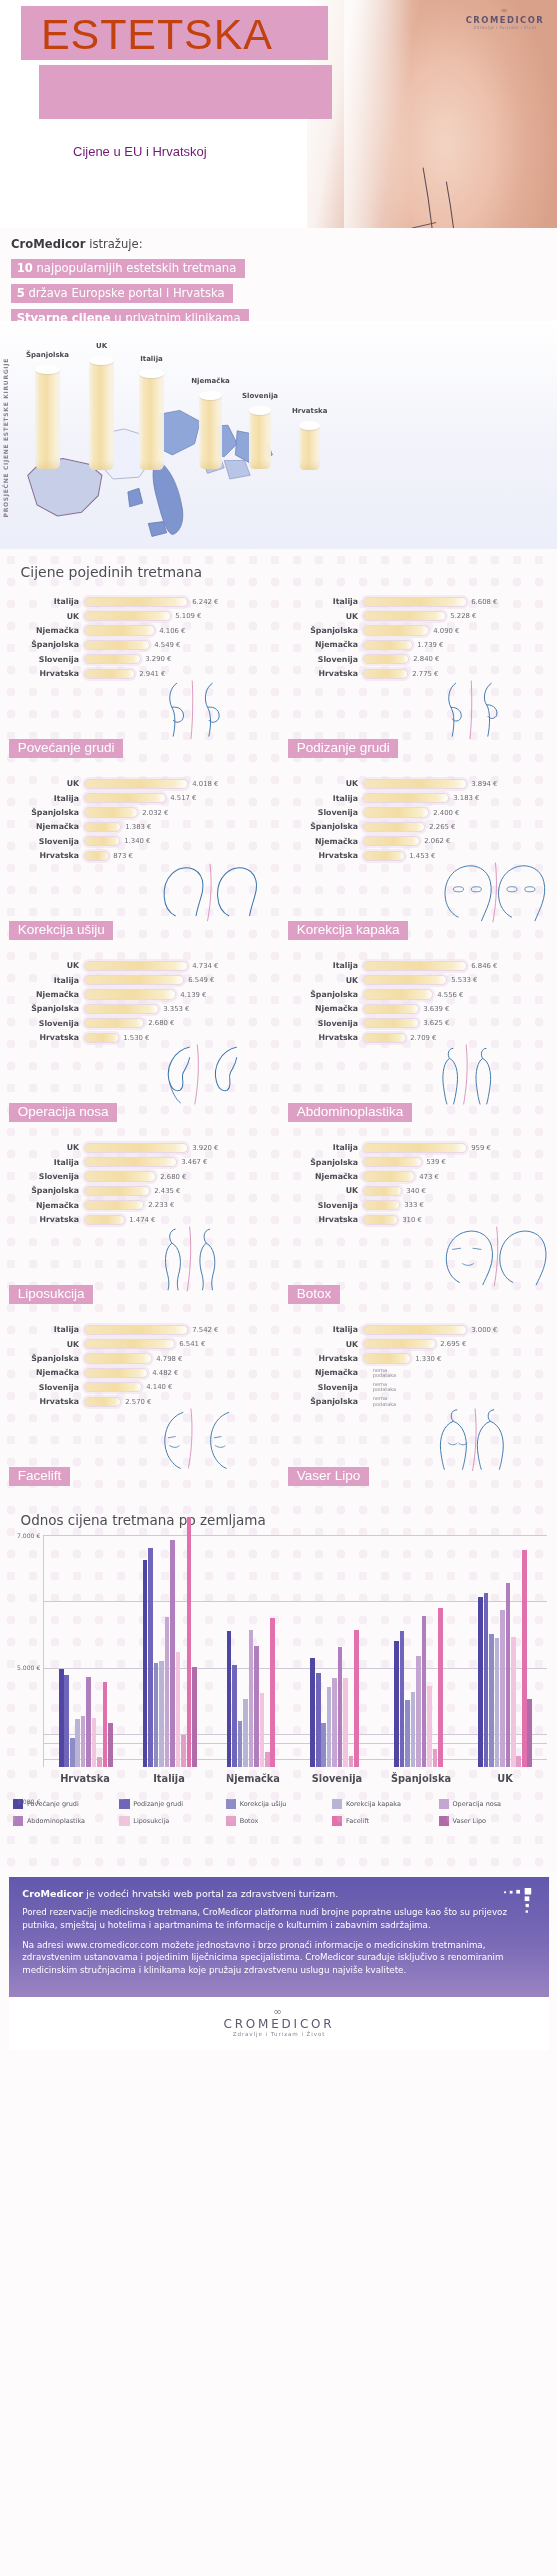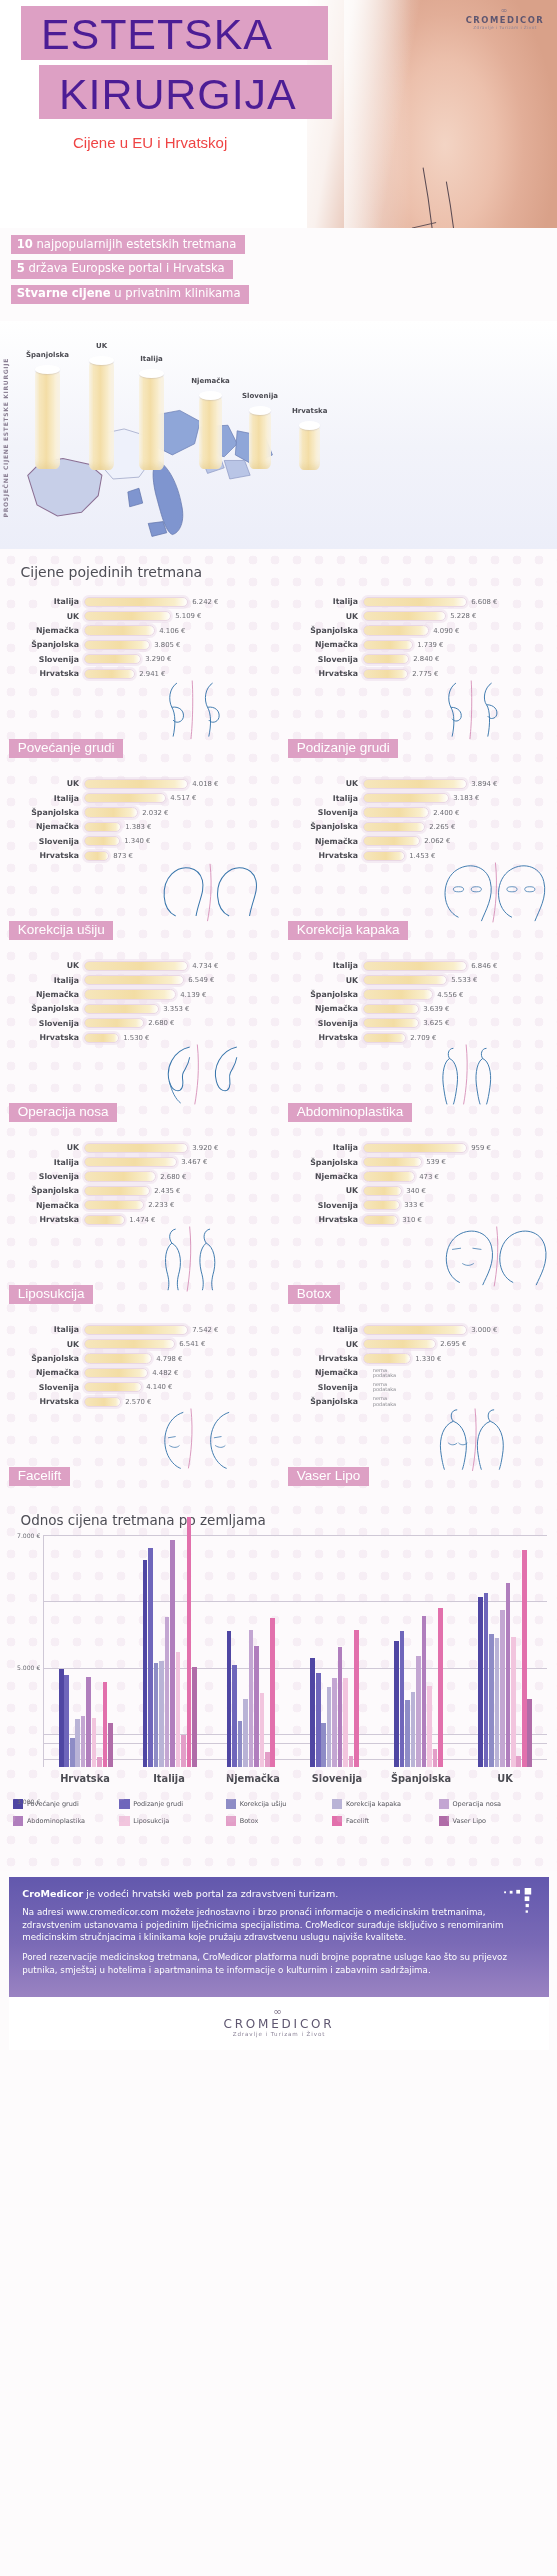--- a/index.html
+++ b/index.html
@@ -28,29 +28,29 @@
   .photo .marks{position:absolute;left:88px;top:163px;width:112px;height:307px;}
   .title-band1 {
     position:absolute; left:20.5px; top:5.6px; width:307px; height:54px;
     background:#dda0c4;
   }
   .title-band2 {
     position:absolute; left:39px; top:65px; width:293px; height:54px;
     background:#dda0c4;
   }
   .title-txt1, .title-txt2 {
-    position:absolute; color:#4c1d95; font-weight:300;
+    position:absolute; color:#c2410c; font-weight:300;
     font-family:"Liberation Sans", sans-serif;
     letter-spacing:0.9px; line-height:1;
   }
   .title-txt1 { left:41px; top:13px; font-size:43px; }
   .title-txt2 { left:59px; top:73px; font-size:43px; }
   .subtitle {
-    position:absolute; left:73px; top:134px;
-    font-size:15px; color:#ef4444; font-weight:300;
+    position:absolute; left:73px; top:144px;
+    font-size:13px; color:#701a75; font-weight:300;
     font-family:"Liberation Sans", sans-serif;
   }
   .logo-top { position:absolute; right:11px; top:4.6px; text-align:center; width:84px; }
   .logo-top .lg-mark { font-size:8.4px; letter-spacing:1.9px; color:#7a6f86; }
   .logo-top .lg-name { font-size:8.4px; letter-spacing:1.5px; color:#5e5670; font-weight:bold; }
   .logo-top .lg-sub { font-size:4.3px; letter-spacing:0.4px; color:#8d8599; }
 
   
   .intro { position:relative; padding:5.6px 0 0 7.4px; height:93px; }
   .intro-lead { font-size:11.6px; color:#4a4a50; margin:3.7px 0 6.5px 3.7px; }
@@ -162,30 +162,32 @@
       <svg class="marks" viewBox="0 0 120 330">
         <path d="M30,5 C40,60 48,130 44,200 C40,260 34,300 30,325" stroke="#5a4a52" stroke-width="1.1" fill="none"></path>
         <path d="M55,20 C66,80 72,150 66,215 C62,265 56,305 52,325" stroke="#5a4a52" stroke-width="1.1" fill="none"></path>
         <path d="M18,70 L44,64 M20,105 L48,99 M23,142 L52,136 M26,180 L55,174" stroke="#5a4a52" stroke-width="1"></path>
         <path d="M72,110 C88,150 92,210 86,265" stroke="#5a4a52" stroke-width="1" fill="none"></path>
       </svg>
     </div>
     <div class="title-band1"></div>
     <div class="title-band2"></div>
     <div class="title-txt1">ESTETSKA</div>
-    <div class="title-txt2">KIRURGIJA</div>
     <div class="subtitle">Cijene u EU i Hrvatskoj</div>
     <div class="logo-top">
       <div class="lg-mark">∞</div>
       <div class="lg-name">CROMEDICOR</div>
       <div class="lg-sub">Zdravlje i Turizam i Život</div>
     </div>
   </div>
 
   <div class="intro">
+    <div class="intro-lead">
+      <b>CroMedicor</b><span> istražuje:</span>
+    </div>
     <div id="bullets"><div class="bullet"><b>10</b><span> najpopularnijih estetskih tretmana</span></div><br><div class="bullet"><b>5</b><span> država Europske portal i Hrvatska</span></div><br><div class="bullet"><b>Stvarne cijene</b><span> u privatnim klinikama</span></div><br></div>
   </div>
 
   <div class="mapsec">
     <div class="vlabel">PROSJEČNE CIJENE ESTETSKE KIRURGIJE</div>
     <svg class="map-svg" width="297" height="139" viewBox="0 0 320 150">
       <rect width="320" height="150" fill="none"></rect>
       <g fill="#c7cfe8" stroke="#8b6f93" stroke-width="1.1">
         <path d="M20,78 L34,64 L58,60 L86,66 L100,78 L96,100 L78,118 L52,122 L30,110 Z"></path>
       </g>
@@ -258,21 +260,21 @@
               <div class="bval">5.109 €</div>
             </div>
             <div class="row">
               <div class="cname">Njemačka</div>
               <div class="bar" style="width: 71px;"></div>
               <div class="bval">4.106 €</div>
             </div>
             <div class="row">
               <div class="cname">Španjolska</div>
               <div class="bar" style="width: 66px;"></div>
-              <div class="bval">3.805 €</div>
+              <div class="bval">4.549 €</div>
             </div>
             <div class="row">
               <div class="cname">Slovenija</div>
               <div class="bar" style="width: 57px;"></div>
               <div class="bval">3.290 €</div>
             </div>
             <div class="row">
               <div class="cname">Hrvatska</div>
               <div class="bar" style="width: 51px;"></div>
               <div class="bval">2.941 €</div>
@@ -829,22 +831,22 @@
         <rect x="23" y="17" width="3.5" height="3.5"></rect>
           <rect x="23" y="24" width="2.5" height="2.5"></rect>
         <rect x="13" y="2" width="4" height="4"></rect>
           <rect x="6" y="3" width="3" height="3"></rect>
         <rect x="0" y="3.6" width="2" height="2"></rect>
       </g>
     </svg>
     <div class="f1">
       <b>CroMedicor</b><span> je vodeći hrvatski web portal za zdravstveni turizam.</span>
     </div>
+    <div class="fp">Pored rezervacije medicinskog tretmana, CroMedicor platforma nudi brojne popratne usluge kao što su prijevoz putnika, smještaj u hotelima i apartmanima te informacije o kulturnim i zabavnim sadržajima.</div>
     <div class="fp">Na adresi www.cromedicor.com možete jednostavno i brzo pronaći informacije o medicinskim tretmanima, zdravstvenim ustanovama i pojedinim liječnicima specijalistima. CroMedicor surađuje isključivo s renomiranim medicinskim stručnjacima i klinikama koje pružaju zdravstvenu uslugu najviše kvalitete.</div>
-    <div class="fp">Pored rezervacije medicinskog tretmana, CroMedicor platforma nudi brojne popratne usluge kao što su prijevoz putnika, smještaj u hotelima i apartmanima te informacije o kulturnim i zabavnim sadržajima.</div>
   </div>
   <div class="flogo">
     <div class="lg-mark">∞</div>
     <div class="lg-name">CROMEDICOR</div>
     <div class="lg-sub">Zdravlje i Turizam i Život</div>
   </div>
 </div>
 
 
 </body></html>

